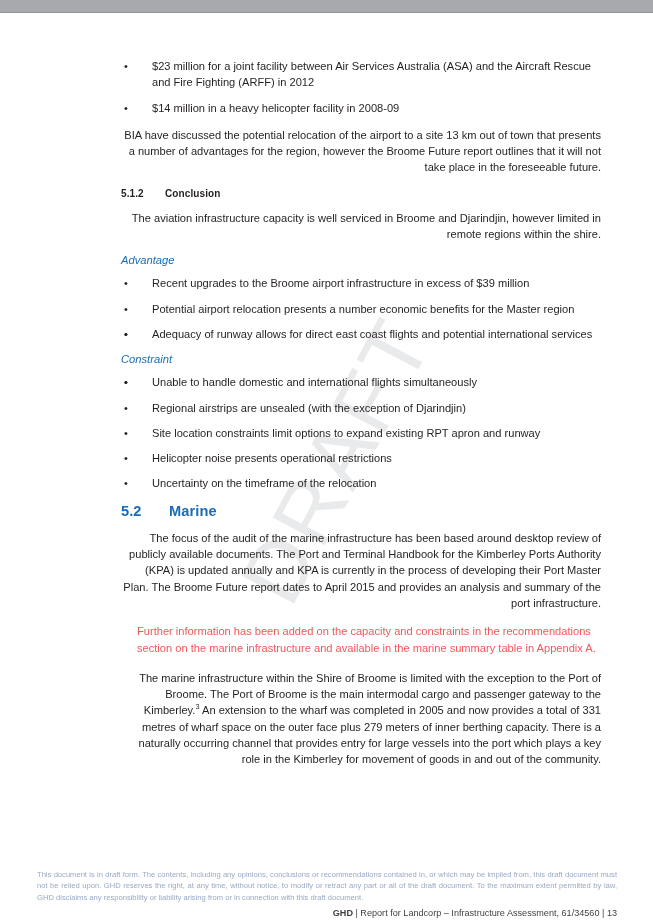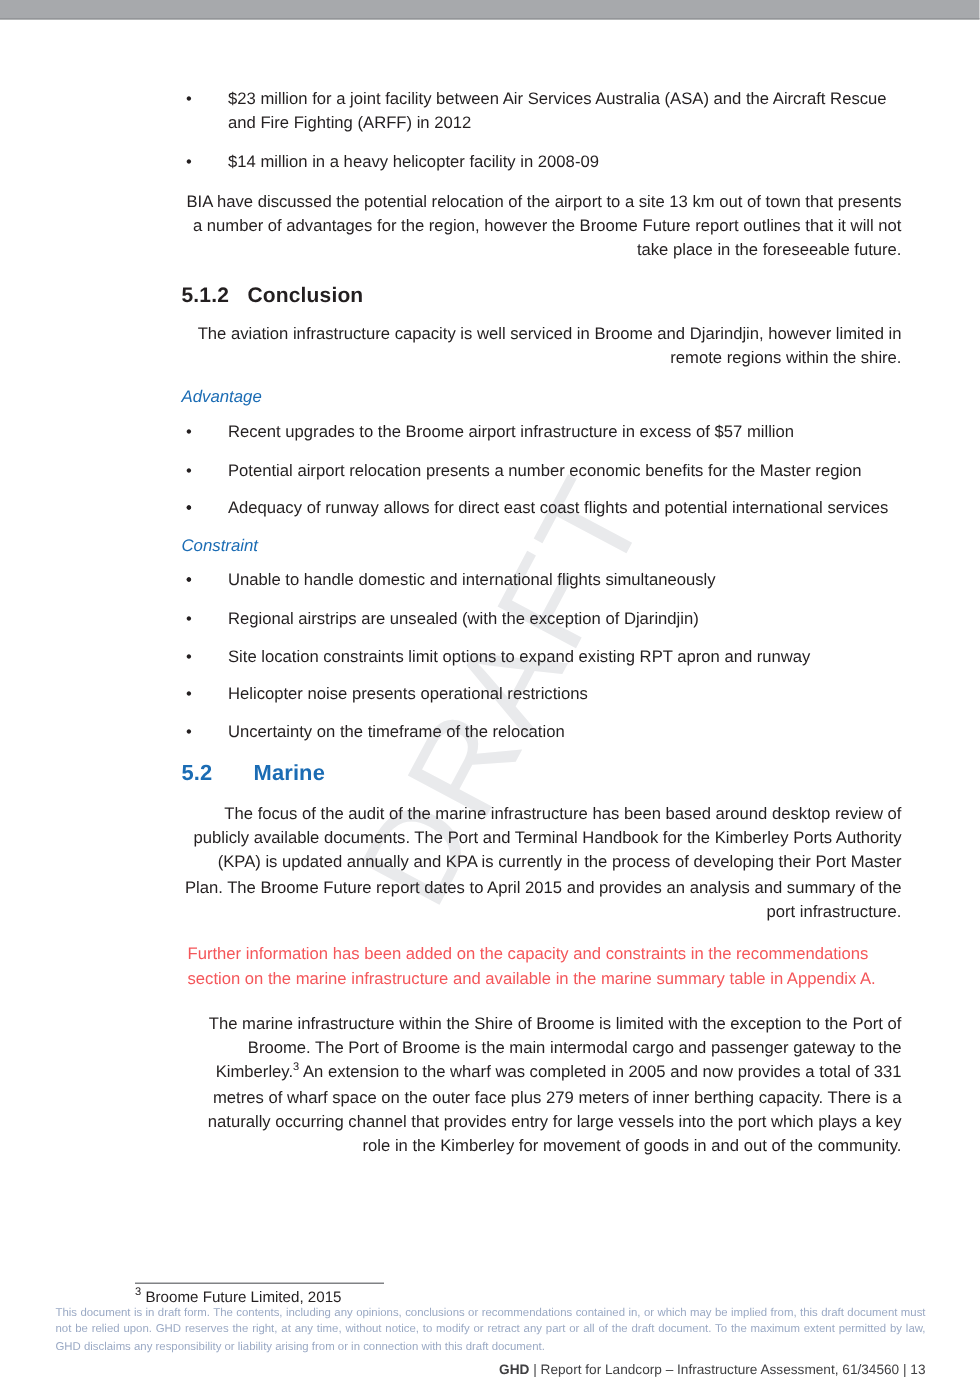--- a/index.html
+++ b/index.html
@@ -67,29 +67,29 @@
 
   p.body-text {
     margin: 0 0 12px 0;
     font-size: 11.1px;
     line-height: 16.3px;
     color: #231f20;
     text-align: right;
   }
 
   p.red-note {
-    margin: 0 0 14px 4px;
+    margin: 0 0 14px 16px;
     font-size: 11.1px;
     line-height: 16.3px;
     color: #f4565a;
   }
 
   h3.num-heading {
     margin: 4px 0 11px 0;
-    font-size: 14px;
+    font-size: 10px;
     font-weight: bold;
     color: #231f20;
     letter-spacing: .1px;
   }
   h3.num-heading .num {
     display: inline-block;
     width: 44px;
   }
 
   h2.section-heading {
@@ -213,21 +213,21 @@
       <span class="num">5.1.2</span><span>Conclusion</span>
     </h3>
 
     <p class="body-text">The aviation infrastructure capacity is well serviced in Broome and Djarindjin, however limited in remote regions within the shire.</p>
 
     <h4 class="sub-heading">Advantage</h4>
 
     <ul class="bullets">
       <li>
         <span class="bullet-dot">•</span>
-        <span>Recent upgrades to the Broome airport infrastructure in excess of $57 million</span>
+        <span>Recent upgrades to the Broome airport infrastructure in excess of $39 million</span>
       </li>
       <li>
         <span class="bullet-dot">•</span>
         <span>Potential airport relocation presents a number economic benefits for the Master region</span>
       </li>
       <li>
         <span class="bullet-dot">•</span>
       </li>
       <li>
         <span class="bullet-dot">•</span>
@@ -269,22 +269,18 @@
 
     <p class="body-text">The focus of the audit of the marine infrastructure has been based around desktop review of publicly available documents. The Port and Terminal Handbook for the Kimberley Ports Authority (KPA) is updated annually and KPA is currently in the process of developing their Port Master Plan. The Broome Future report dates to April 2015 and provides an analysis and summary of the port infrastructure.</p>
 
     <p class="red-note">Further information has been added on the capacity and constraints in the recommendations section on the marine infrastructure and available in the marine summary table in Appendix A.</p>
 
 
     <p class="body-text"><span>The marine infrastructure within the Shire of Broome is limited with the exception to the Port of Broome. The Port of Broome is the main intermodal cargo and passenger gateway to the Kimberley.</span><sup class="footnote-ref">3</sup><span> An extension to the wharf was completed in 2005 and now provides a total of 331 metres of wharf space on the outer face plus 279 meters of inner berthing capacity. There is a naturally occurring channel that provides entry for large vessels into the port which plays a key role in the Kimberley for movement of goods in and out of the community.</span></p>
 
   </div>
 
-  <div id="footnote-area">
-    <div id="footnote-rule"></div>
-    <div id="footnote-text"><sup class="footnote-ref">3</sup> <span>Broome Future Limited, 2015</span></div>
-  </div>
 
   <div id="disclaimer">This document is in draft form. The contents, including any opinions, conclusions or recommendations contained in, or which may be implied from, this draft document must not be relied upon. GHD reserves the right, at any time, without notice, to modify or retract any part or all of the draft document. To the maximum extent permitted by law, GHD disclaims any responsibility or liability arising from or in connection with this draft document.</div>
 
   <div id="page-footer"><span class="brand">GHD</span><span> | Report for Landcorp – Infrastructure Assessment, 61/34560 | 13</span></div>
 
 </div>
 
 </body></html>

